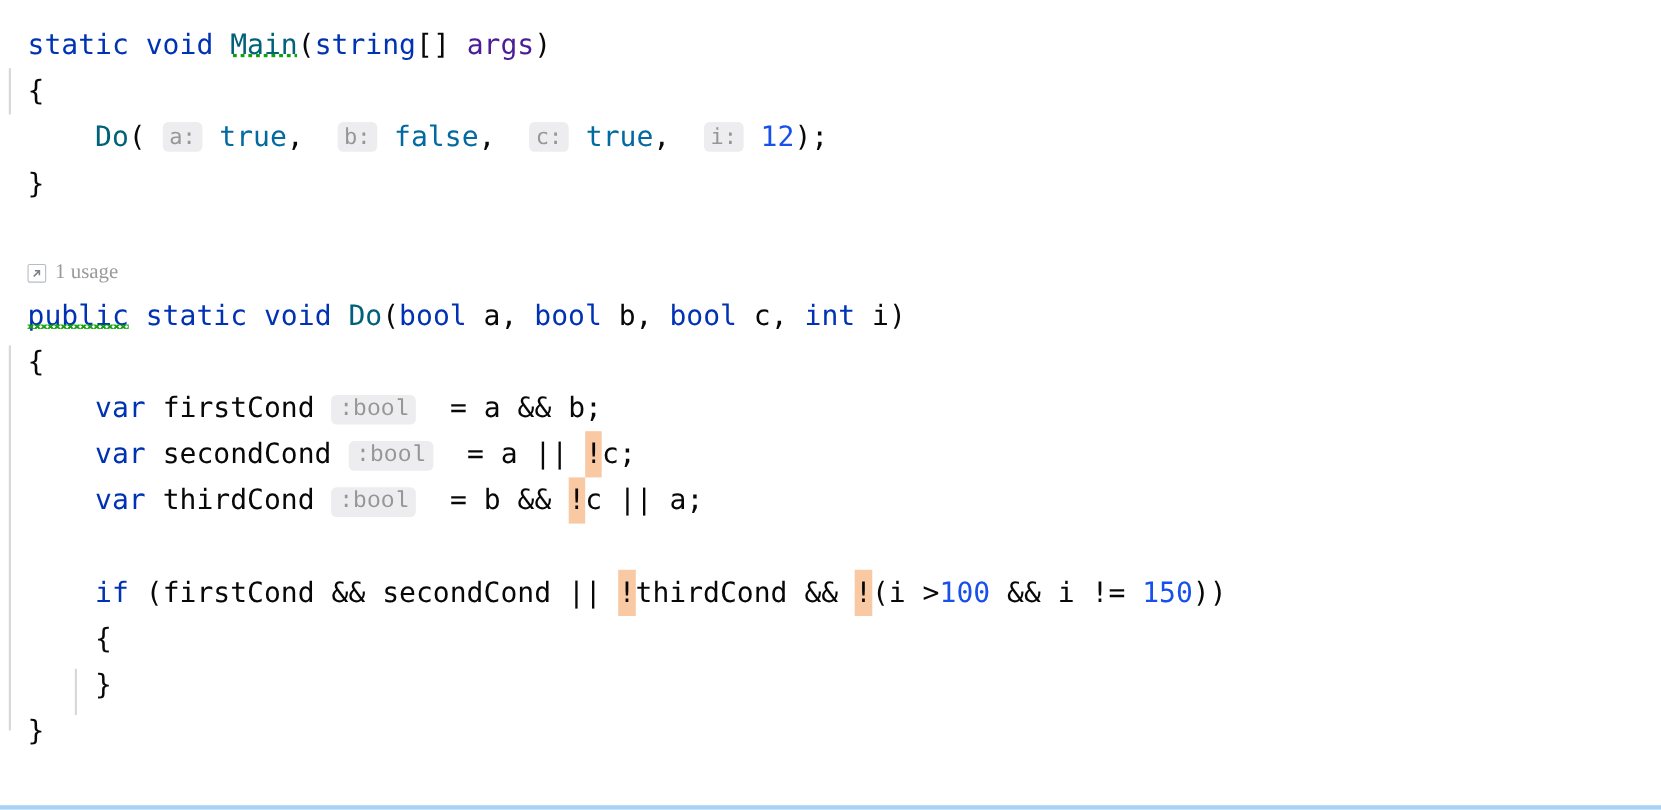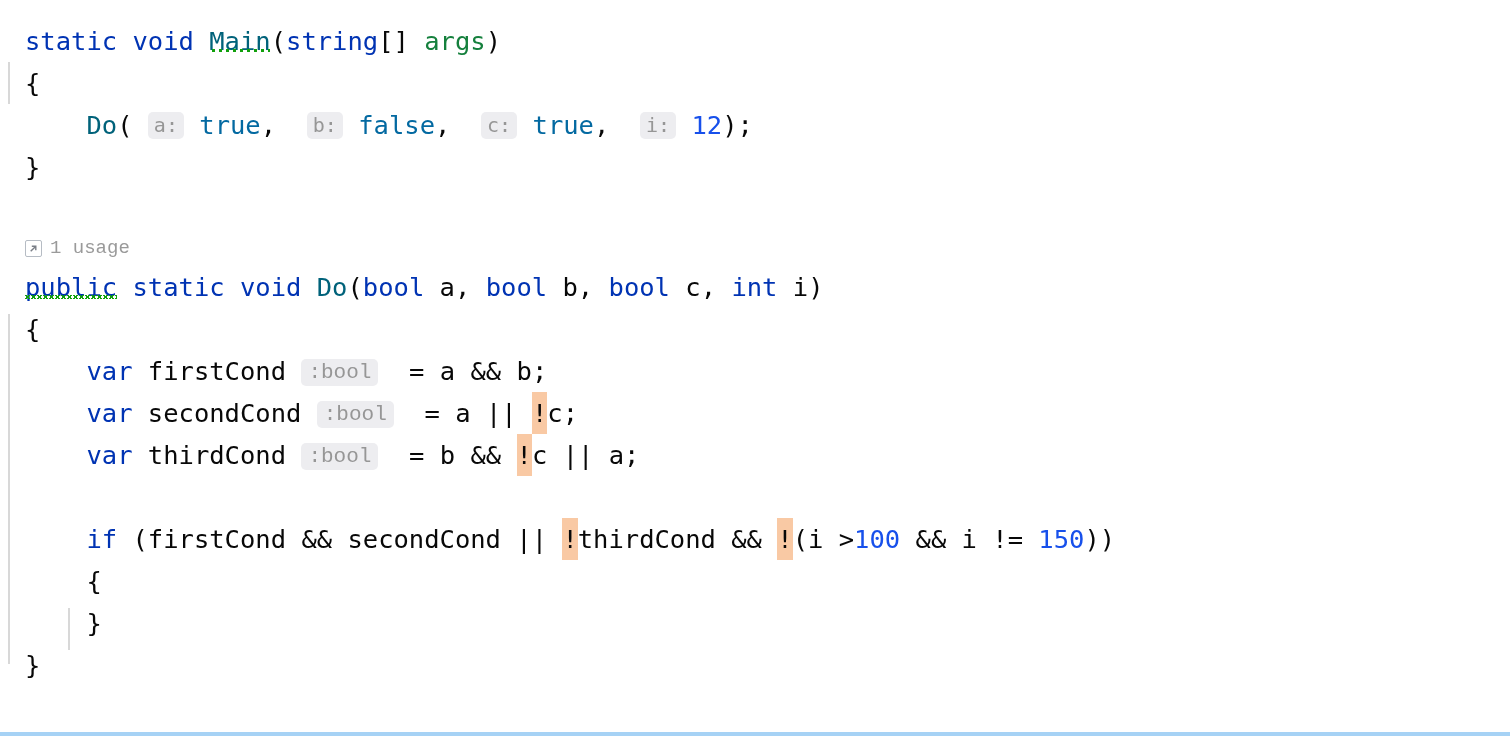--- a/index.html
+++ b/index.html
@@ -55,21 +55,21 @@
     background: #d8d8d8;
     z-index: 0;
   }
 
   
   .kw   { color: #0033b3; }            
   .num  { color: #1750eb; margin-top: 22px; }            
   .lit  { color: #0369a1; }            
   .meth { color: #00627a; }            
   .ident{ color: #080808; }            
-  .gray { color: #15803d; }            
+  .gray { color: #4c1d95; }            
   .punc { color: #080808; }
 
   
   .squiggle-green {
     position: relative;
     text-decoration: none;
     text-align: right;
   }
   .squiggle-green::after {
     content: "";
@@ -121,21 +121,21 @@
     color: #080808;
     display: inline-block;
     padding: 0;
     margin: 0;
   }
 
   
   .codevision {
     height: 36px;
     line-height: 36px;
-    font-family: Liberation Mono, monospace;
+    font-family: Liberation Serif, serif;
     font-size: 19px;
     color: #9a9a9a;
     display: flex;
     align-items: center;
     gap: 8px;
     user-select: none;
   }
   .usage-icon {
     display: inline-flex;
     width: 17px;

